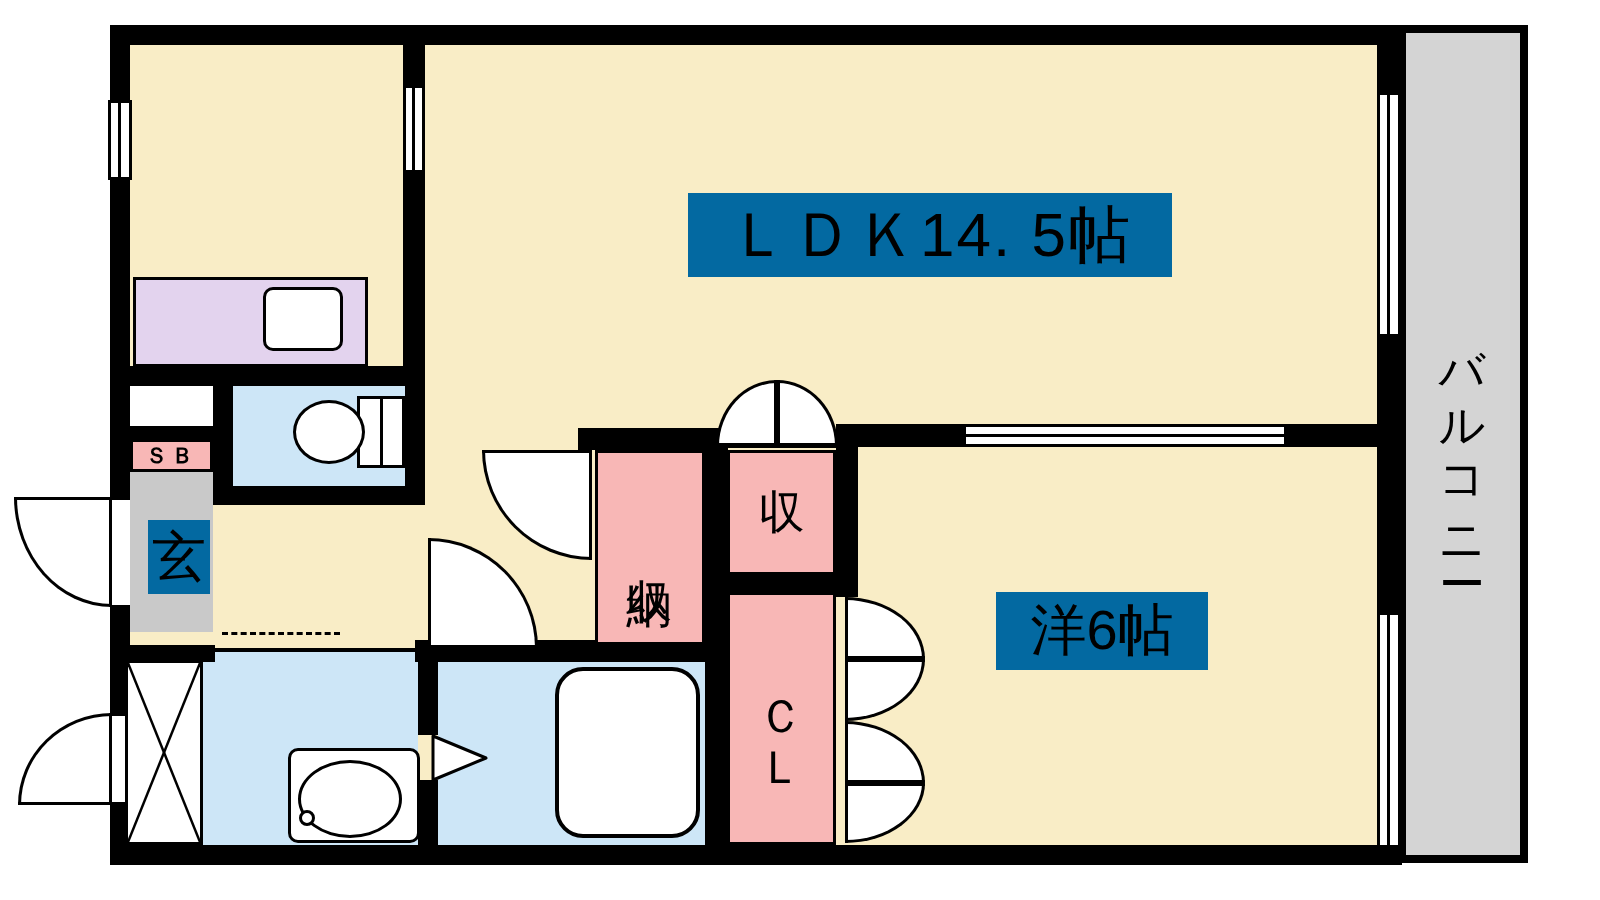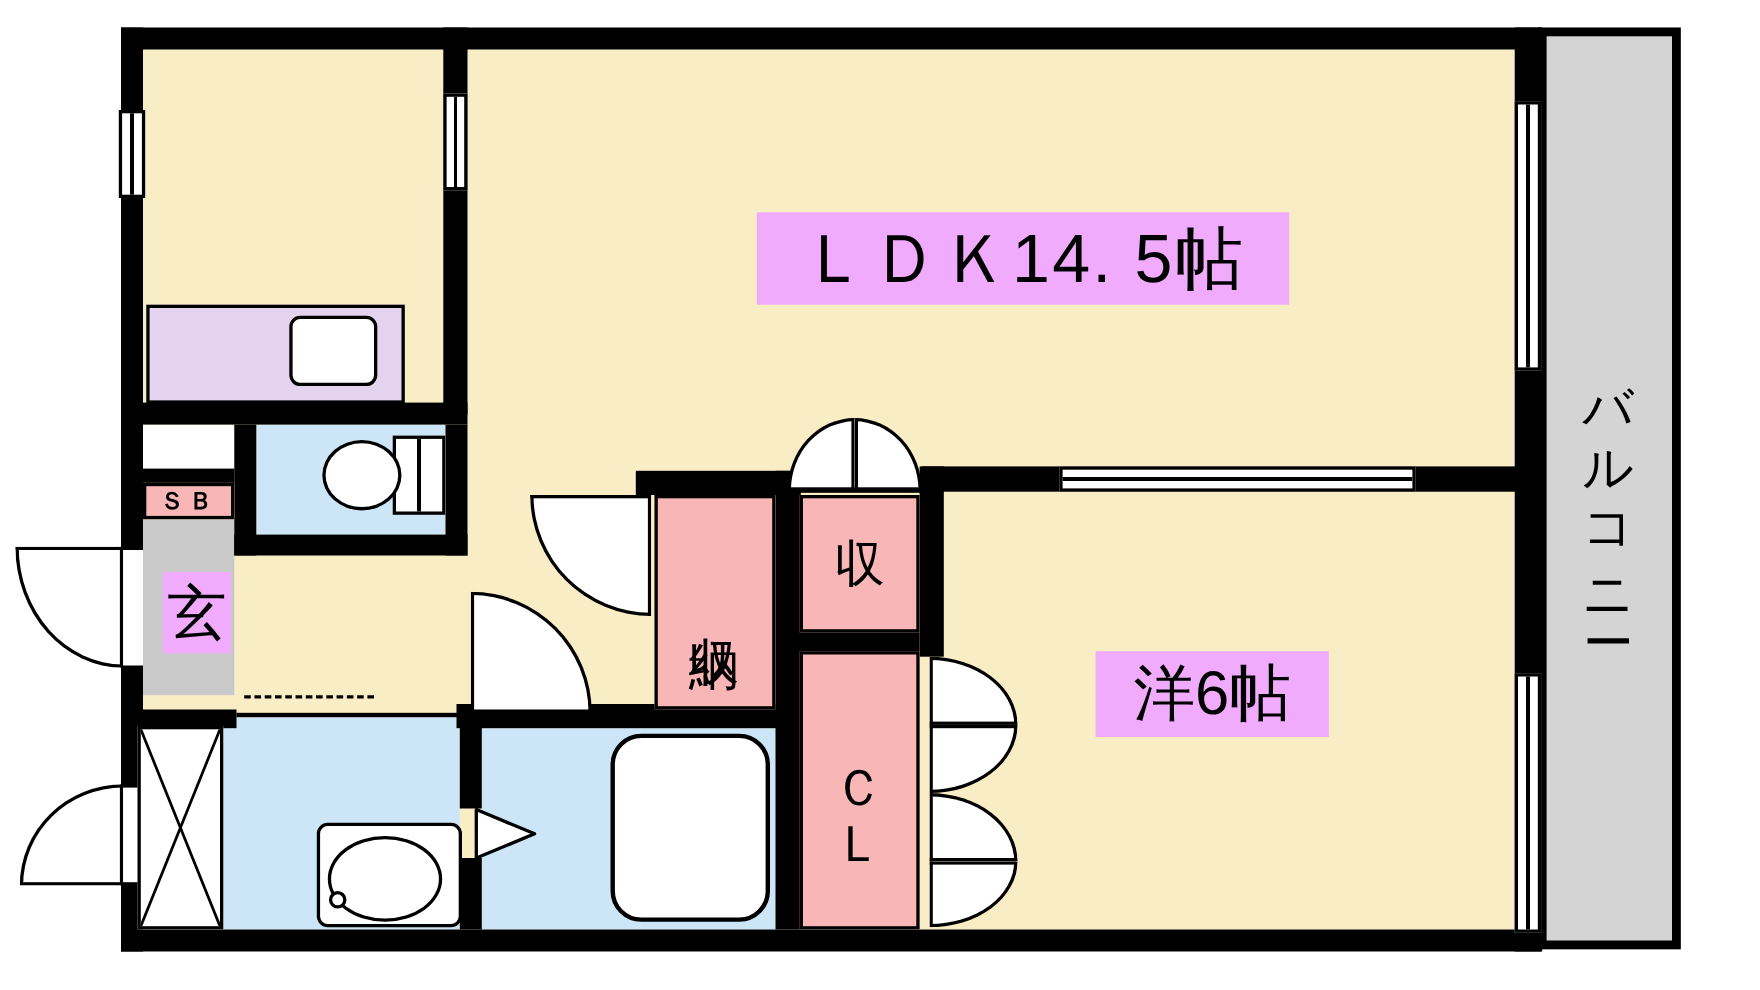--- a/index.html
+++ b/index.html
@@ -21,21 +21,21 @@
   .window-h {
     position:absolute; background-color:#fff; border:3px solid #000;
     background-image:linear-gradient(to bottom, transparent calc(50% - 1.5px), #000 calc(50% - 1.5px), #000 calc(50% + 1.5px), transparent calc(50% + 1.5px));
   }
   .window-v {
     position:absolute; background-color:#fff; border:3px solid #000;
     background-image:linear-gradient(to right, transparent calc(50% - 1.5px), #000 calc(50% - 1.5px), #000 calc(50% + 1.5px), transparent calc(50% + 1.5px));
   }
   .gap { position:absolute; background:#fff; }
   .label-box {
-    position:absolute; background:#f0abfc; display:flex;
+    position:absolute; background:#0369a1; display:flex;
     align-items:center; justify-content:center; text-align:center;
   }
   .vtext {
     writing-mode: vertical-rl;
     text-orientation: upright;
     letter-spacing: 8px;
   }
   .center-flex { display:flex; align-items:center; justify-content:center; }
 </style>
 </head>

